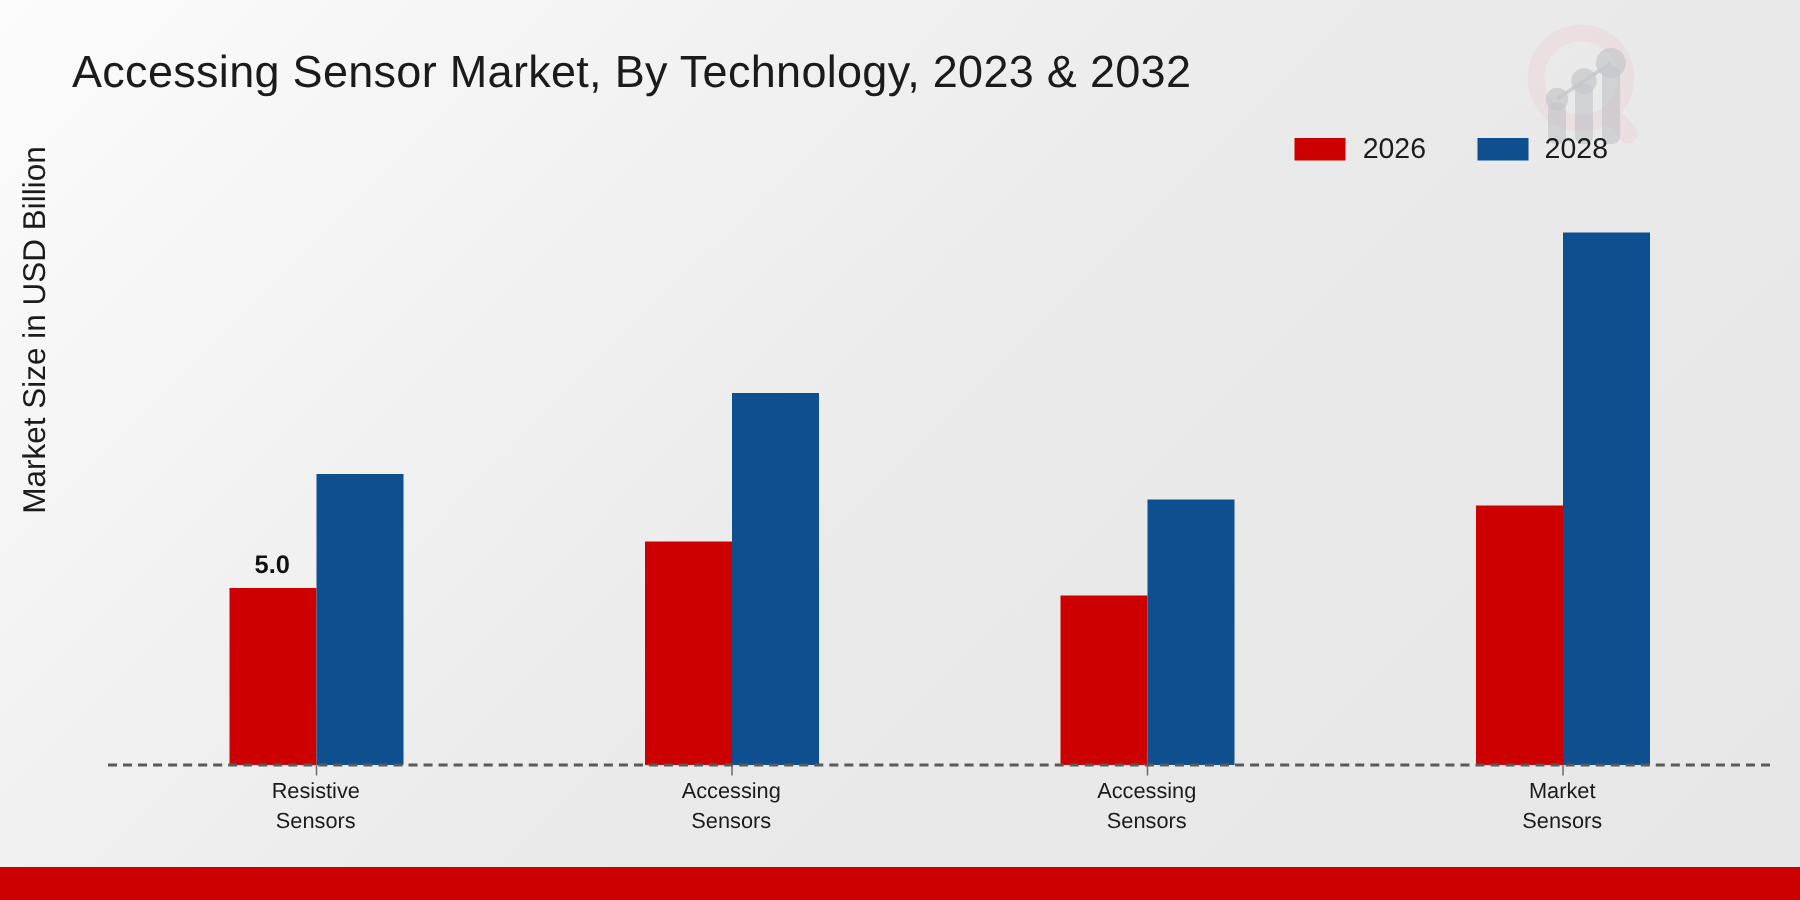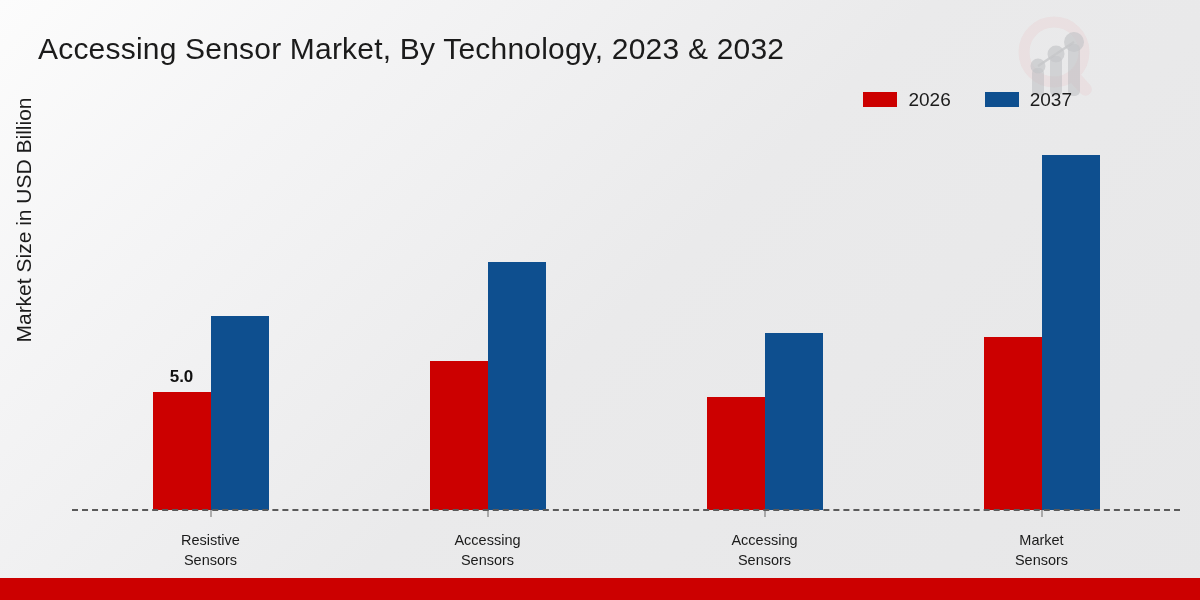--- a/index.html
+++ b/index.html
@@ -30,21 +30,21 @@
     right: 92px;
     width: 96px;
     height: 92px;
     opacity: 0.9;
     pointer-events: none;
   }
 
   
   #chart-title {
     position: absolute;
-    left: 38px;
+    left: 48px;
     top: 32px;
     font-size: 30px;
     font-weight: 400;
     color: #1b1b1b;
     letter-spacing: 0.2px;
     white-space: nowrap;
     font-family: "Liberation Sans", sans-serif;
   }
 
   
@@ -158,21 +158,21 @@
     height: 7px;
     background: #6b6b6b;
     transform: translateX(-50%);
   }
 
   .cat-label {
     position: absolute;
     left: 50%;
     top: 100%;
     transform: translateX(-50%);
-    margin-top: 21px;
+    margin-top: 9px;
     text-align: center;
     font-size: 14.5px;
     line-height: 1.35;
     color: #1b1b1b;
     white-space: nowrap;
   }
 
   
   #footer-bar {
     position: absolute;
@@ -211,21 +211,21 @@
 
   <div id="chart-title">Accessing Sensor Market, By Technology, 2023 &amp; 2032</div>
 
   <div id="legend">
     <div class="legend-item">
       <span class="legend-swatch" style="background:#cc0000"></span>
       <span class="legend-label">2026</span>
     </div>
     <div class="legend-item">
       <span class="legend-swatch" style="background:#0e4f8f"></span>
-      <span class="legend-label">2037</span>
+      <span class="legend-label">2028</span>
     </div>
   </div>
 
   <div id="y-axis-title">Market Size in USD Billion</div>
 
   <div id="plot">
     <div id="groups">
         <div class="group">
           <div class="bars">
             <div class="bar-wrap">

